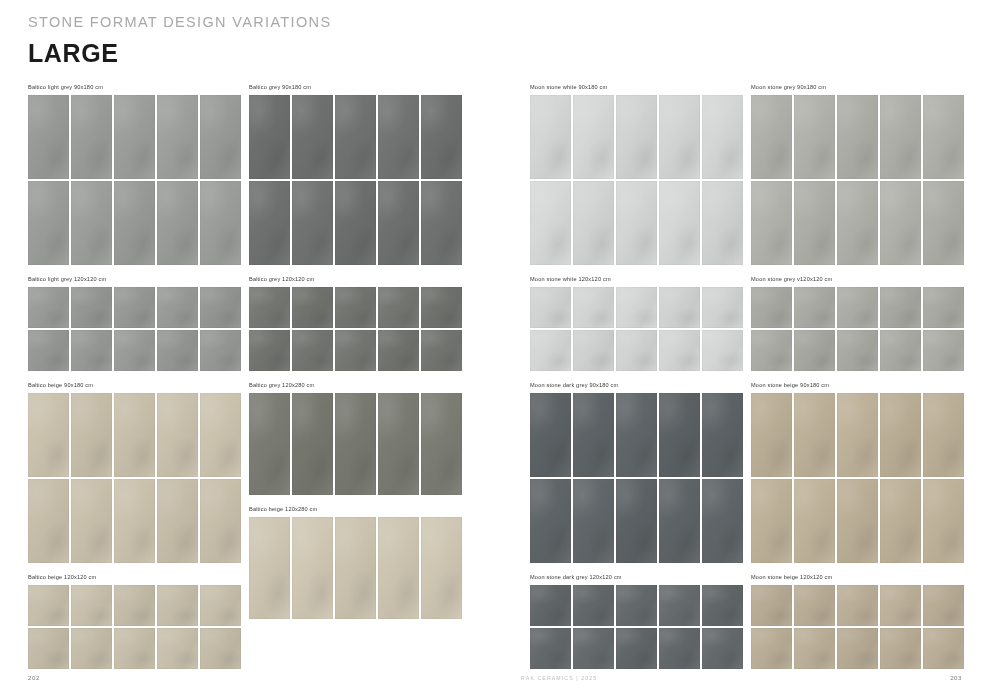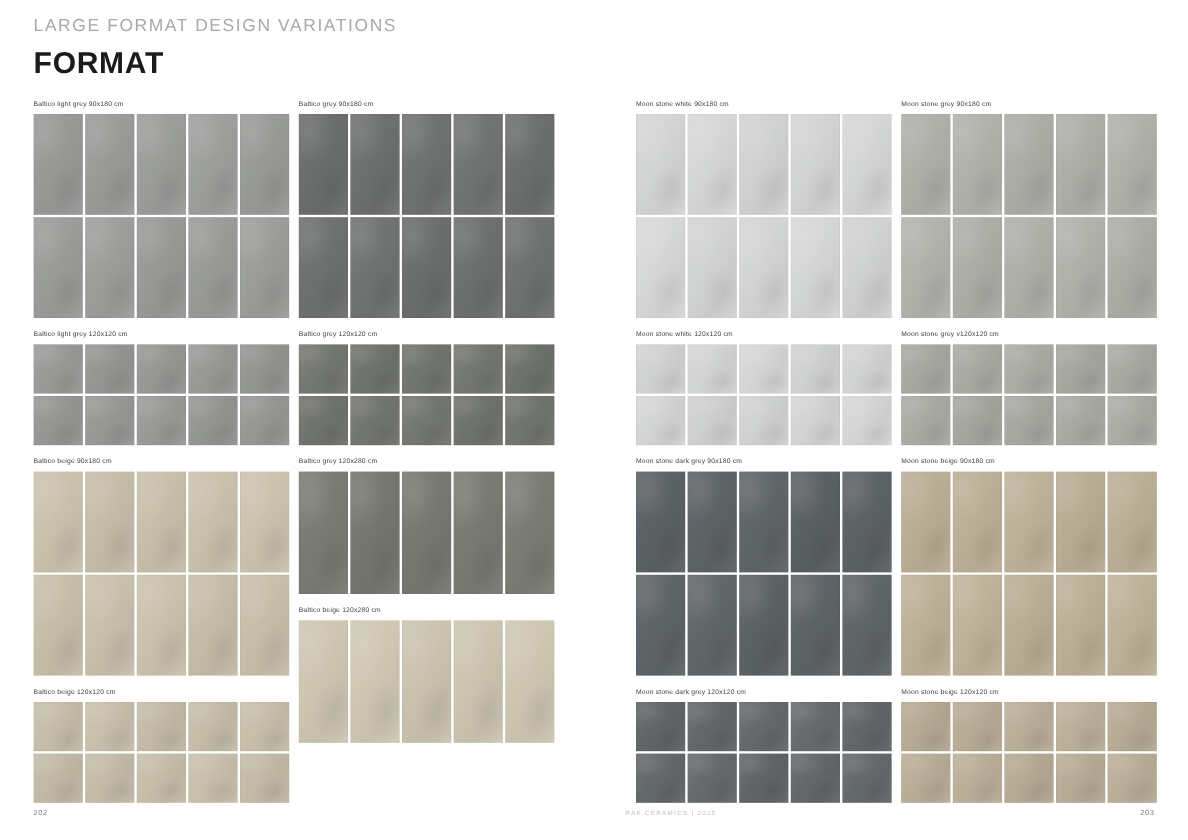--- a/index.html
+++ b/index.html
@@ -133,22 +133,22 @@
     color: #b9bbba;
     white-space: nowrap;
   }
 </style>
 </head>
 <body>
 
 <div class="spread">
 
   <div class="header">
-    <div class="kicker">LARGE FORMAT DESIGN VARIATIONS</div>
-    <div class="maintitle">FORMAT</div>
+    <div class="kicker">STONE FORMAT DESIGN VARIATIONS</div>
+    <div class="maintitle">LARGE</div>
   </div>
 
   <div class="page page-left">
     <div class="col col-a" id="p0c0" style="top:83px;">
         <div class="block">
           <div class="block-label">Baltico light grey 90x180 cm</div>
           <div class="grid fmt-90x180">
             <div class="tile" style="background: rgb(152, 154, 151);"></div>
             <div class="tile" style="background: rgb(154, 156, 153);"></div>
             <div class="tile" style="background: rgb(156, 158, 155);"></div>

